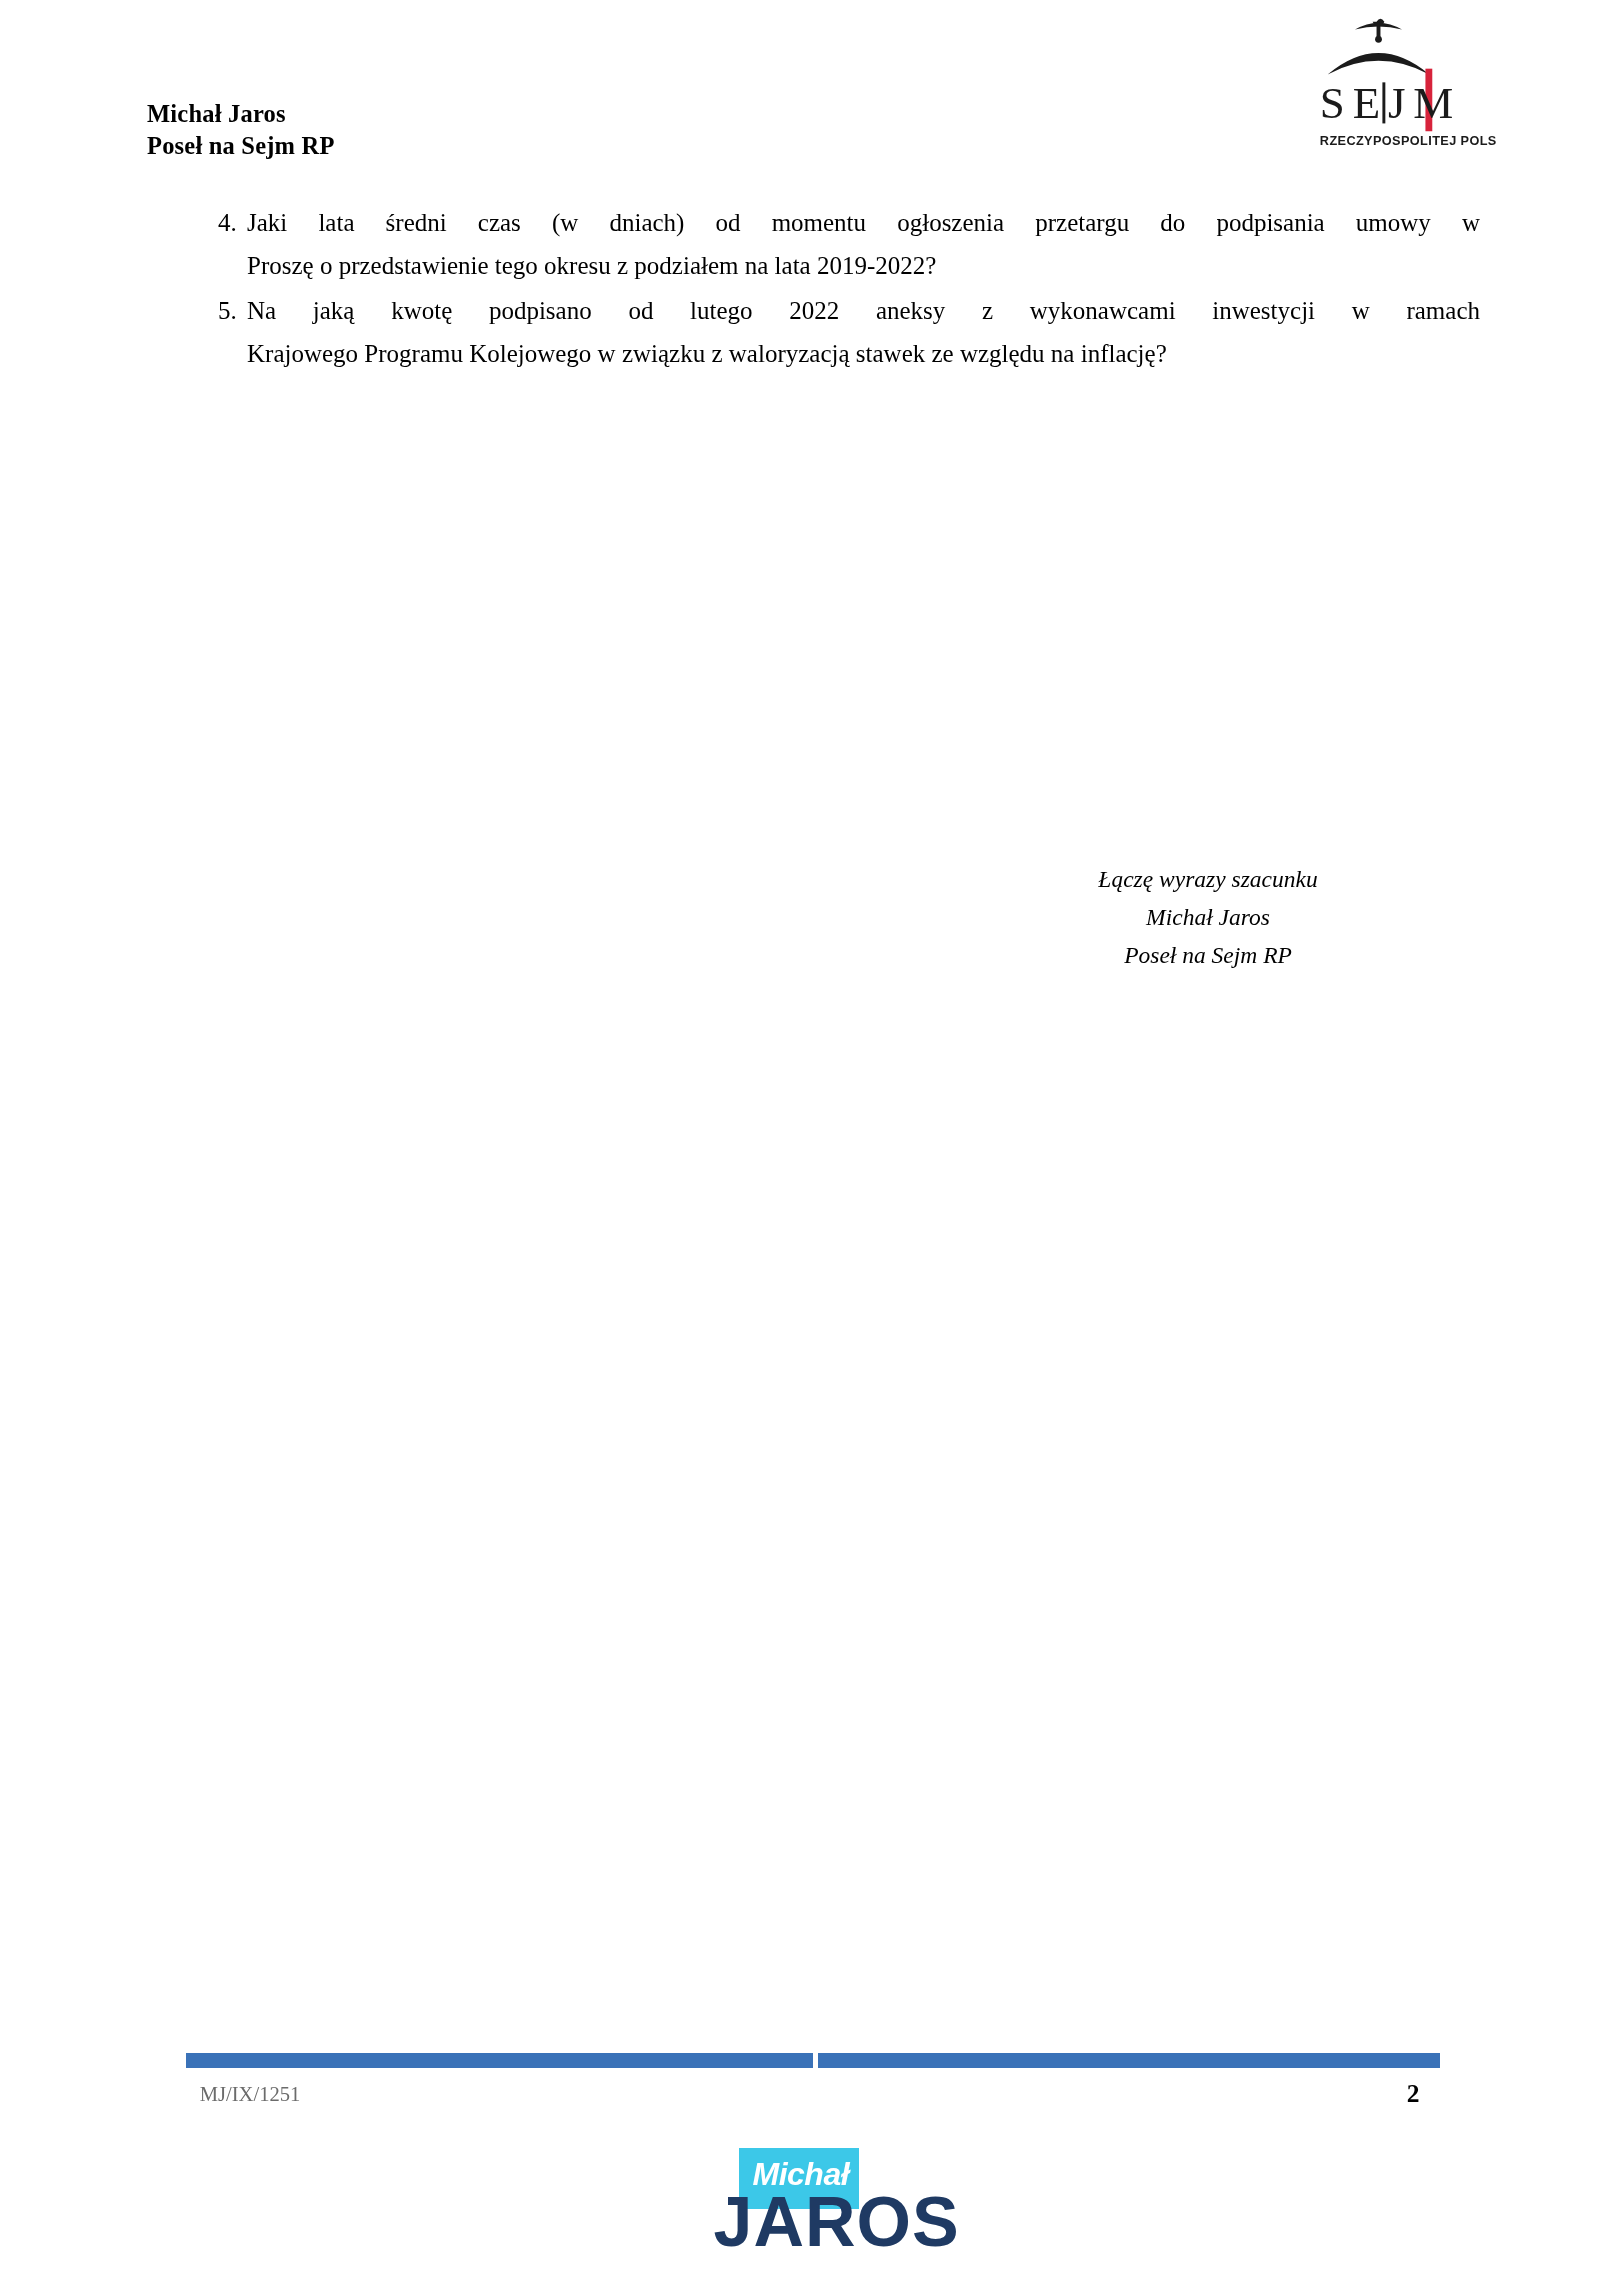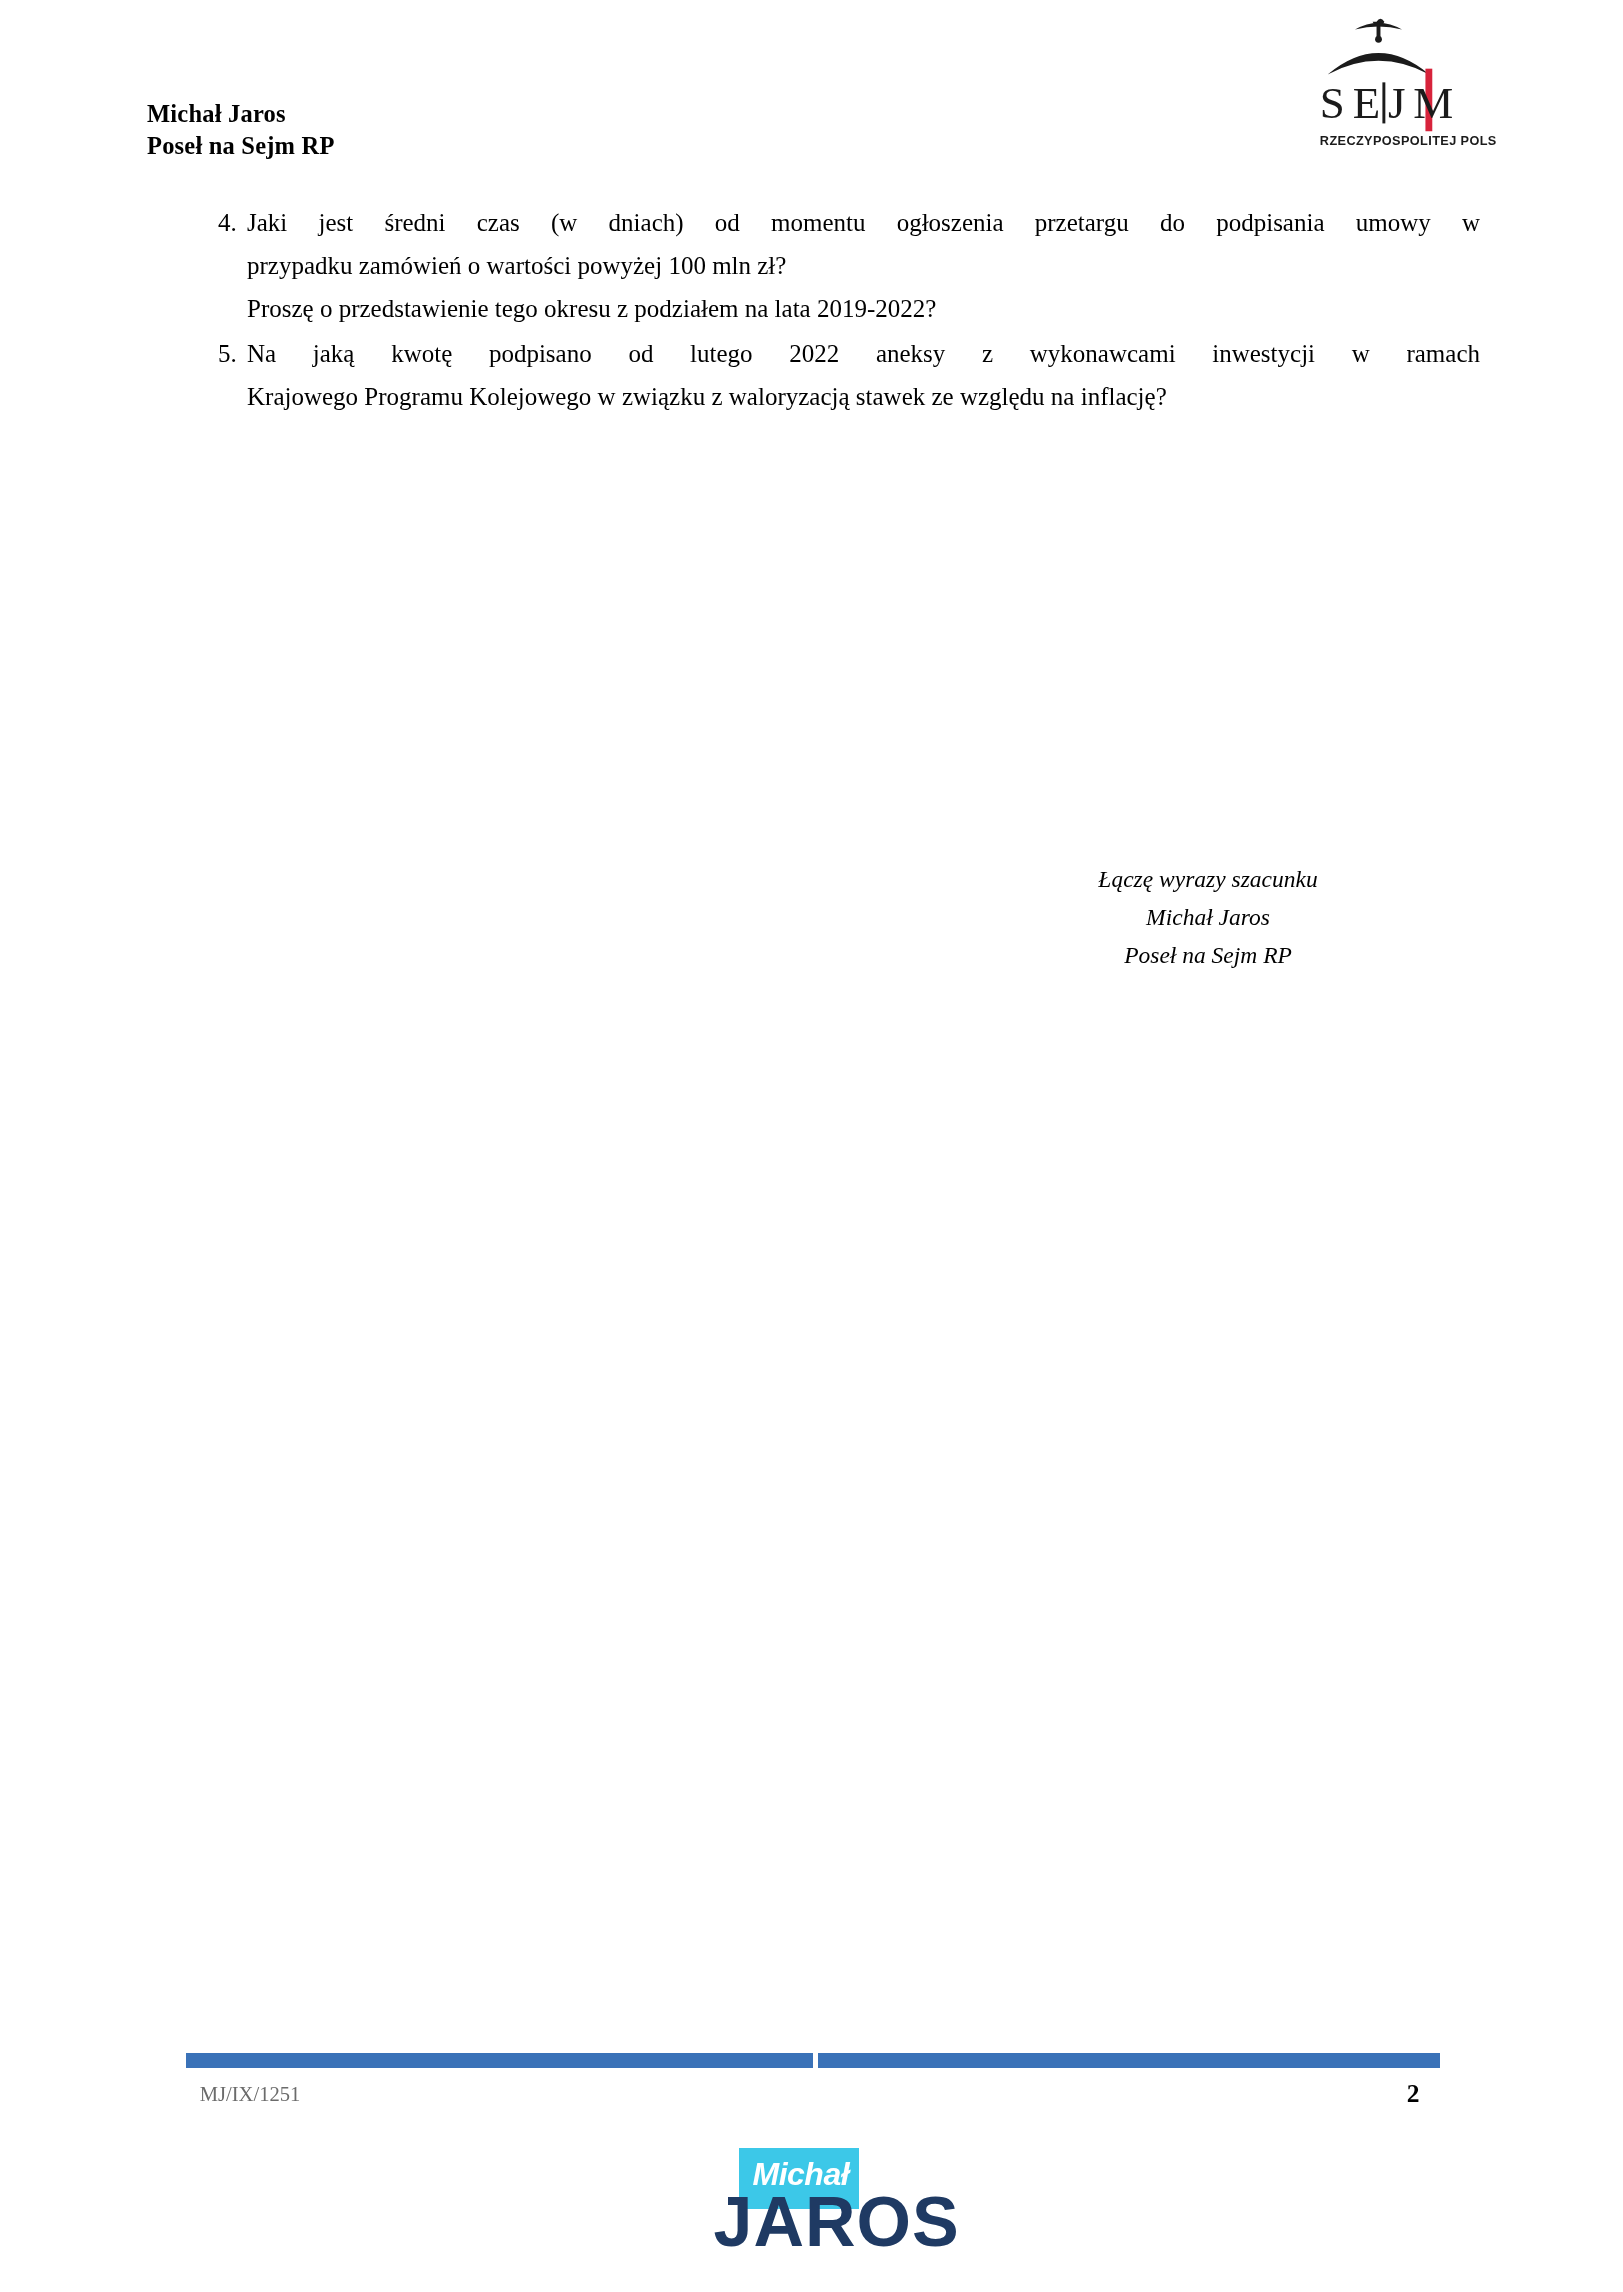--- a/index.html
+++ b/index.html
@@ -220,22 +220,21 @@
     </svg>
   </div>
 </div>
 
 <div class="content">
 
   <ol class="questions">
 
     <li>
       <span class="num">4.</span>
-      <span class="q-line q-spread">Jaki jest średni czas (w dniach) od momentu ogłoszenia przetargu do podpisania umowy w</span>
-      <span class="q-line">przypadku zamówień o wartości powyżej 100 mln zł?</span>
+      <span class="q-line q-spread">Jaki lata średni czas (w dniach) od momentu ogłoszenia przetargu do podpisania umowy w</span>
       <span class="q-line">Proszę o przedstawienie tego okresu z podziałem na lata  2019-2022?</span>
     </li>
 
     <li>
       <span class="num">5.</span>
       <span class="q-line q-spread">Na jaką kwotę podpisano od lutego 2022 aneksy z wykonawcami inwestycji w ramach</span>
       <span class="q-line">Krajowego Programu Kolejowego w związku z waloryzacją stawek ze względu na inflację?</span>
     </li>
 
   </ol>

